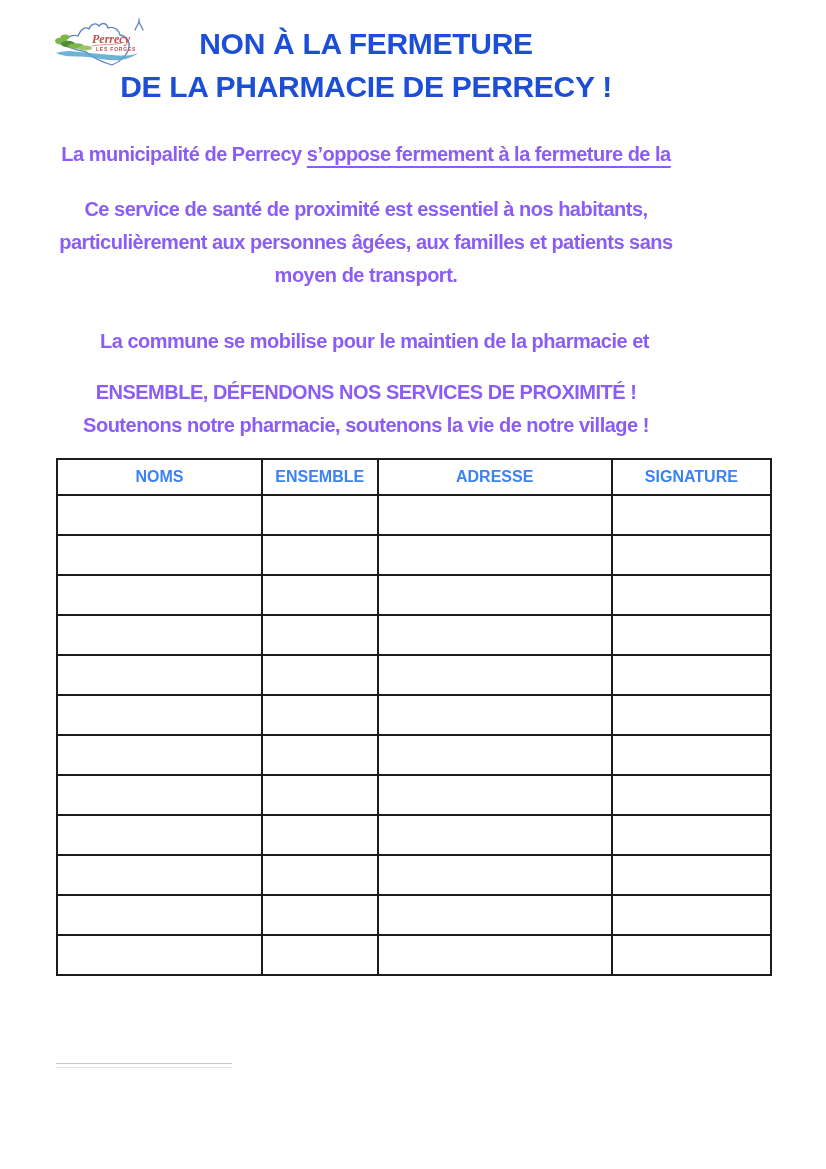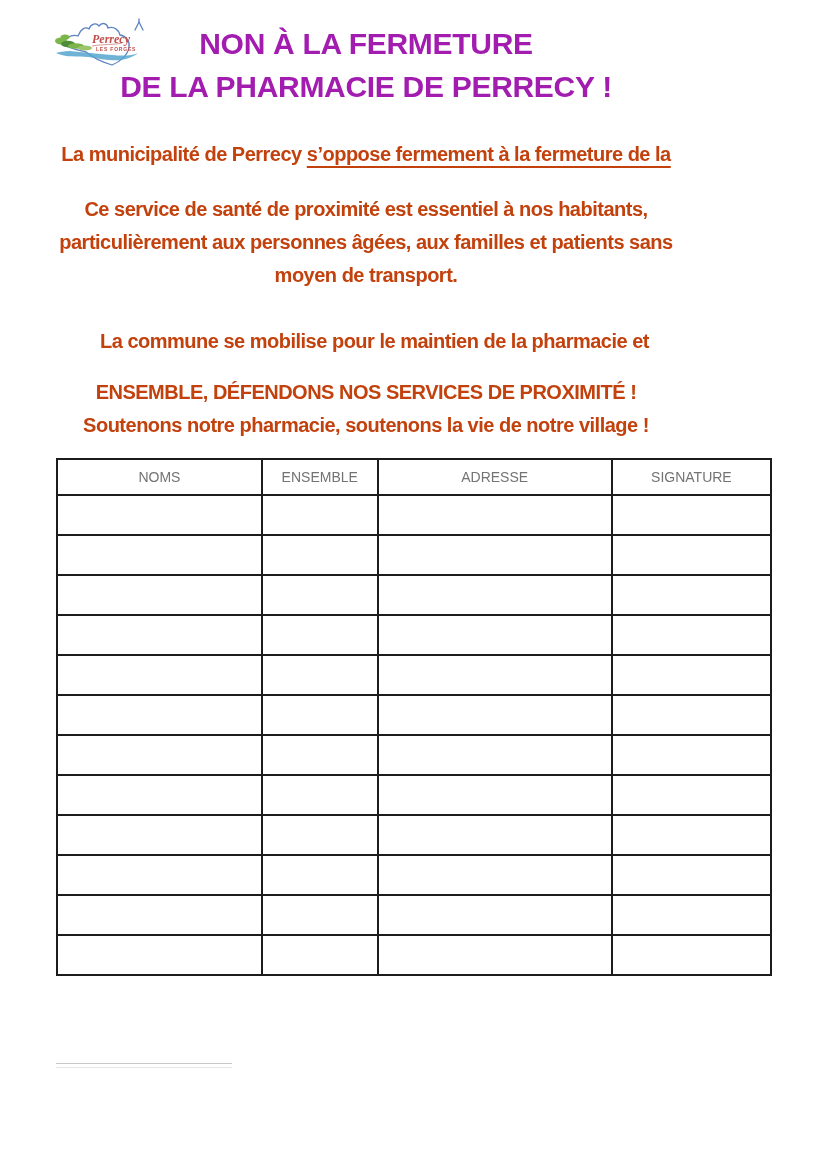--- a/index.html
+++ b/index.html
@@ -25,29 +25,29 @@
     width: 110px;
     height: 62px;
   }
   .title-block {
     padding-top: 22px;
     text-align: center;
     font-weight: 700;
     font-size: 30px;
     line-height: 43px;
     letter-spacing: -0.3px;
-    color: #a21caf;
+    color: #1d4ed8;
   }
   .para {
     text-align: center;
     font-weight: 700;
     font-size: 20px;
     line-height: 33px;
     letter-spacing: -0.5px;
-    color: #c2410c;
+    color: #8b5cf6;
   }
   .para .line { white-space: nowrap; }
   .intro       { margin-top: 30px; }
   .service     { margin-top: 22px; }
   .commune     { margin-top: 33px; padding-left: 17px; }
   .cta         { margin-top: 18px; text-align: center; }
   .underlined {
     text-decoration: underline;
     text-decoration-thickness: 2px;
     text-underline-offset: 5px;
@@ -56,26 +56,26 @@
     margin: 16px 0 0 56px;
     width: 716px;
     border-collapse: collapse;
     table-layout: fixed;
   }
   table.signatures th, table.signatures td {
     border: 2px solid #1c1c1c;
   }
   table.signatures th {
     height: 36px;
-    font-weight: 400;
-    font-size: 14px;
+    font-weight: 700;
+    font-size: 16px;
     letter-spacing: 0px;
     text-align: center;
     vertical-align: middle;
-    color: #737373;
+    color: #3b82f6;
   }
   table.signatures td {
     height: 40px;
     background: #ffffff;
   }
   col.c-noms      { width: 28.7%; }
   col.c-prenoms   { width: 16.2%; }
   col.c-adresse   { width: 32.8%; }
   col.c-signature { width: 22.3%; }
   .scan-artifact {

